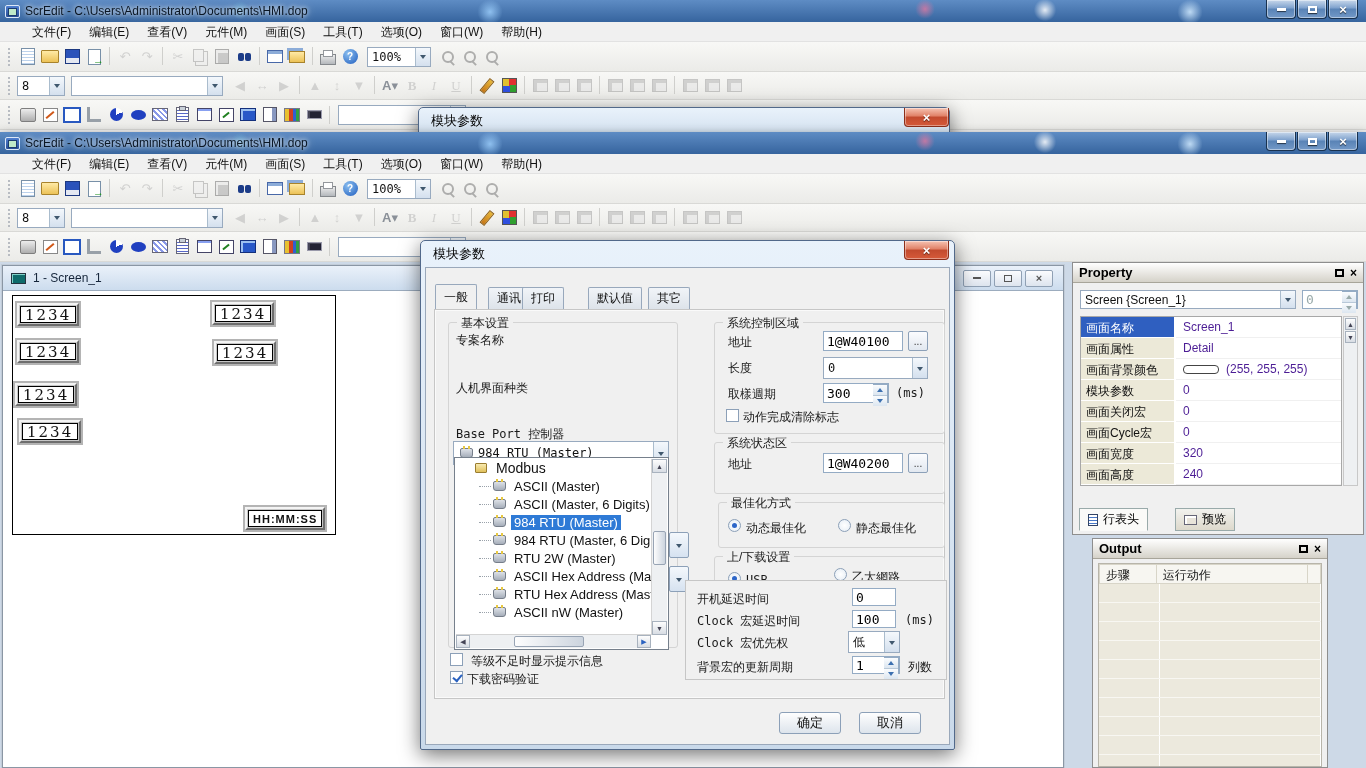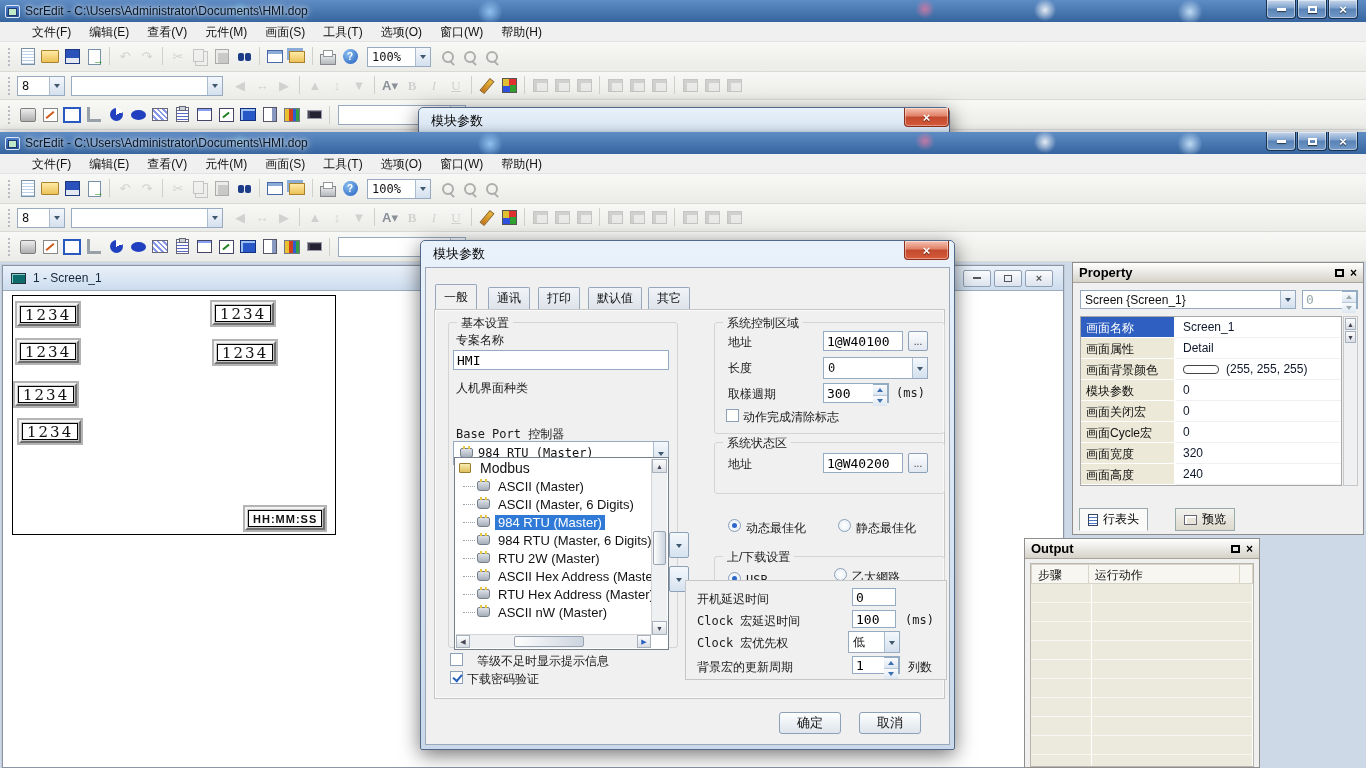--- a/index.html
+++ b/index.html
@@ -112,21 +112,21 @@
 .xbtn{position:absolute;top:0;width:45px;height:19px;border:1px solid #8c2e1a;border-top:none;border-radius:0 0 4px 4px;
  background:linear-gradient(#f6c3b2,#e08066 45%,#c24a2e 50%,#d65a3a);display:flex;align-items:center;justify-content:center;
  color:#fff;font-weight:bold;font-size:13px;text-shadow:0 1px 1px rgba(0,0,0,.5);box-shadow:inset 0 0 0 1px rgba(255,255,255,.4);}
 .dclient{position:absolute;left:4px;right:4px;bottom:4px;top:26px;background:#f0f0f0;border:1px solid #9aa8ba;}
 .dtab{position:absolute;height:22px;padding:0 8px;border:1px solid #98a8bc;border-bottom:none;border-radius:2px 2px 0 0;background:linear-gradient(#f1f4f8,#dde3ea);font-size:12px;display:flex;align-items:center;color:#111;}
 .dtab.active{background:#f0f0f0;height:25px;margin-top:-3px;z-index:2;}
 .tabpage{position:absolute;border:1px solid #c6c6c6;background:#f0f0f0;box-shadow:inset 0 0 0 1px #fafafa;}
 
 
 .treepop{position:absolute;background:#fff;border:1px solid #76808c;}
-.titem{height:18px;display:flex;align-items:center;font-size:13px;color:#111;white-space:nowrap;}
+.titem{height:18px;display:flex;align-items:center;font-size:13px;color:#111;white-space:nowrap;padding-left:16px;}
 .conn{width:12px;height:0;border-bottom:1px dotted #9aa2aa;margin-left:7px;flex:0 0 auto;}
 .plug{width:13px;height:10px;margin:0 5px 0 2px;position:relative;background:linear-gradient(#dde1e7,#a6aeba);border:1px solid #767e8a;border-radius:2px 2px 3px 3px;flex:0 0 auto;}
 .plug::before{content:"";position:absolute;top:-3px;left:2px;width:2px;height:3px;background:#e8c840;box-shadow:5px 0 0 #e8c840;}
 .fold{width:12px;height:10px;background:linear-gradient(#f8eab0,#e0c05c);border:1px solid #9a7d30;border-radius:1px;margin:0 6px 0 3px;flex:0 0 auto;}
 .tlabel{padding:0 3px;}
 .tlabel.sel{background:#2e7ad6;color:#fff;}
 .sbv{position:absolute;top:1px;right:1px;width:16px;background:#eef0f2;border-left:1px solid #d4d4d4;}
 .sbh{position:absolute;left:1px;bottom:1px;height:14px;background:#eef0f2;border-top:1px solid #d4d4d4;}
 .sbtn{background:linear-gradient(#fdfdfd,#d8dde4);border:1px solid #a8b2be;display:flex;align-items:center;justify-content:center;font-size:7px;color:#445;position:absolute;}
 .sth{position:absolute;background:linear-gradient(90deg,#fdfdfd,#ccd4de);border:1px solid #98a4b4;border-radius:2px;}
@@ -149,21 +149,21 @@
 
 
 .panel{position:absolute;background:#f0f0f0;border:1px solid #8e8e8e;}
 .ptitle{height:20px;background:linear-gradient(#ffffff,#d5d2c9);border-bottom:1px solid #a8a59a;font-weight:bold;font-size:13px;color:#000;display:flex;align-items:center;padding:0 6px;}
 .pbtns{margin-left:auto;display:flex;align-items:center;}
 .pbx{font-size:12px;font-weight:bold;color:#000;margin-left:6px;line-height:1;}
 .pbsq{width:9px;height:8px;border:2px solid #000;}
 .prow{display:flex;height:21px;}
 .plab{width:95px;background:#ece9d8;border-right:2px solid #fff;border-bottom:1px solid #fff;padding:3px 5px;font-size:12px;color:#111;white-space:nowrap;overflow:hidden;}
 .plab.sel{background:#2f5fc0;color:#fff;}
-.pval{flex:1;background:#fff;border-bottom:1px solid #f0f0f0;padding:3px 7px;font-size:12px;color:#0f172a;display:flex;align-items:center;white-space:nowrap;}
+.pval{flex:1;background:#fff;border-bottom:1px solid #f0f0f0;padding:3px 7px;font-size:12px;color:#4c1d95;display:flex;align-items:center;white-space:nowrap;}
 .swatch{width:36px;height:9px;border:1px solid #444;border-radius:4px;background:#fff;margin-right:7px;flex:0 0 auto;}
 .ptab{position:absolute;height:23px;display:flex;align-items:center;padding:0 8px;font-size:12px;border:1px solid #9aa;background:linear-gradient(#f2f2ee,#ddd9cc);}
 .ptab.active{background:#fafaf8;border-bottom-color:#fafaf8;}
 .clipicon{width:10px;height:12px;background:repeating-linear-gradient(#fff 0 2px,#4878c8 2px 3px);border:1px solid #346;margin-right:5px;}
 .monicon{width:13px;height:10px;background:#e8e4da;border:1px solid #667;box-shadow:inset 2px 2px 0 #fff;margin-right:5px;}
 .outhead{display:flex;height:20px;}
 .outhc{background:#f7f6f1;border:1px solid #d8d5c8;border-left:none;font-size:12px;color:#111;padding:2px 6px;white-space:nowrap;}
 .outhc:first-child{border-left:1px solid #d8d5c8;}
 .outrow{display:flex;height:19px;background:#ece9dd;border-bottom:1px solid #f8f7f2;}
 .outc{border-right:1px solid #fff;height:100%;}
@@ -639,21 +639,21 @@
         <div class="ptab active" style="left:6px;bottom:3px;">
           <span class="clipicon"></span>
           <span>行表头</span>
         </div>
         <div class="ptab" style="left:102px;bottom:3px;">
           <span class="monicon"></span>
           <span>预览</span>
         </div>
       </div>
 
-      <div class="panel" style="left:1024px;top:276px;width:236px;height:230px;">
+      <div class="panel" style="left:1092px;top:276px;width:236px;height:230px;">
         <div class="ptitle">
           <span>Output</span>
           <span class="pbtns">
             <span class="pbsq"></span>
             <span class="pbx">×</span>
           </span>
         </div>
         <div class="abs" style="left:5px;top:24px;right:5px;bottom:0;border:1px solid #b8b5aa;background:#ece9dd;overflow:hidden;">
           <div class="outhead">
             <span class="outhc" style="width:62px;">步骤</span>
@@ -725,39 +725,36 @@
     <div class="dclient">
 
       <div>
 
       <div class="dtab sel active" style="top: 19px; position: absolute; left: 9px;">
             <span>一般</span>
           </div>
           <div class="dtab" style="top: 19px; position: absolute; left: 62px;">
             <span>通讯</span>
           </div>
-          <div class="dtab" style="top: 19px; position: absolute; left: 112px;">
+          <div class="dtab" style="top: 19px; position: absolute; left: 96px;">
             <span>打印</span>
           </div>
           <div class="dtab" style="top: 19px; position: absolute; left: 162px;">
             <span>默认值</span>
           </div>
           <div class="dtab" style="top: 19px; position: absolute; left: 222px;">
             <span>其它</span>
           </div>
         </div>
       <div class="tabpage" style="left:8px;top:41px;width:511px;height:390px;"></div>
 
       <div class="grp" style="left:22px;top:54px;width:230px;height:326px;">
         <span class="grpl">基本设置</span>
       </div>
       <span class="lbl" style="left:30px;top:64px;">专案名称</span>
-      <div class="txt" style="left:27px;top:82px;width:216px;height:20px;">
-          <span>HMI</span>
-        </div>
       <span class="lbl" style="left:30px;top:112px;">人机界面种类</span>
       <span class="lbl mono" style="left:30px;top:158px;">Base Port 控制器</span>
       <div class="combo" style="position:absolute;left:27px;top:173px;width:216px;height:24px;">
         <span class="cv">
             <span class="plug"></span>
             <span class="mono" style="font-size:12px;">984 RTU (Master)</span>
           </span>
         <span class="ca">
             <span class="tri"></span>
           </span>
@@ -826,21 +823,21 @@
           <span class="sth" style="left:1px;right:1px;top:72px;height:34px;"></span>
         </div>
         <div class="sbh" style="right:17px;">
           <span class="sbtn" style="left:0;top:0;bottom:0;width:14px;">◀</span>
           <span class="sbtn" style="right:0;top:0;bottom:0;width:14px;color:#2a62c0;">▶</span>
           <span class="sth" style="top:1px;bottom:1px;left:58px;width:70px;"></span>
         </div>
       </div>
 
       <span class="chk" style="left:24px;top:385px;"></span>
-      <span class="lbl" style="left:51px;top:385px;">等级不足时显示提示信息</span>
+      <span class="lbl" style="left:45px;top:385px;">等级不足时显示提示信息</span>
       <span class="chk sel" style="left:24px;top:403px;"></span>
       <span class="lbl" style="left:41px;top:403px;">下载密码验证</span>
 
       <div class="grp" style="left:288px;top:54px;width:231px;height:112px;">
         <span class="grpl">系统控制区域</span>
       </div>
       <span class="lbl" style="left:302px;top:66px;">地址</span>
       <div class="txt" style="left:397px;top:63px;width:80px;height:20px;">
           <span>1@W40100</span>
         </div>
@@ -874,20 +871,23 @@
         <span class="grpl">系统状态区</span>
       </div>
       <span class="lbl" style="left:302px;top:188px;">地址</span>
       <div class="txt" style="left:397px;top:185px;width:80px;height:20px;">
           <span>1@W40200</span>
         </div>
       <div class="dotbtn" style="left:482px;top:185px;width:20px;height:20px;">
           <span>...</span>
         </div>
 
+      <div class="grp" style="left:292px;top:234px;width:227px;height:46px;">
+        <span class="grpl">最佳化方式</span>
+      </div>
       <span class="rad sel" style="left:302px;top:251px;"></span>
       <span class="lbl" style="left:320px;top:252px;">动态最佳化</span>
       <span class="rad" style="left:412px;top:251px;"></span>
       <span class="lbl" style="left:430px;top:252px;">静态最佳化</span>
 
       <div class="grp" style="left:288px;top:288px;width:231px;height:62px;">
         <span class="grpl">上/下载设置</span>
       </div>
       <span class="rad sel" style="left:302px;top:304px;"></span>
       <span class="lbl mono" style="left:320px;top:305px;">USB</span>

